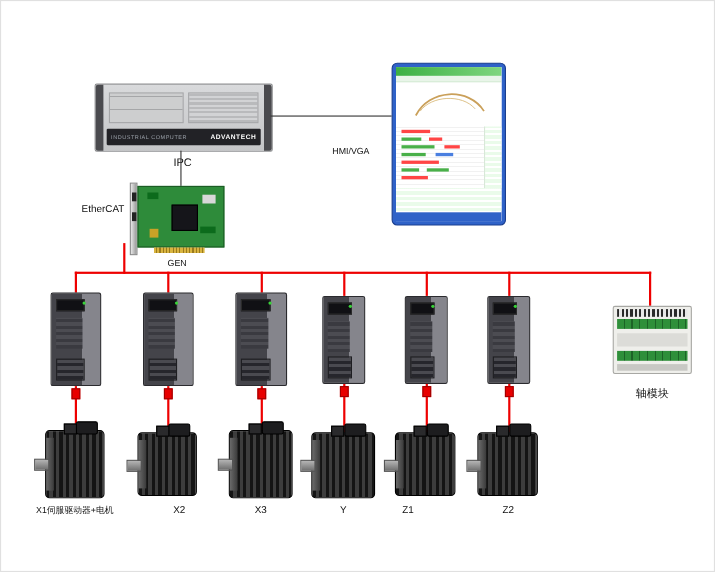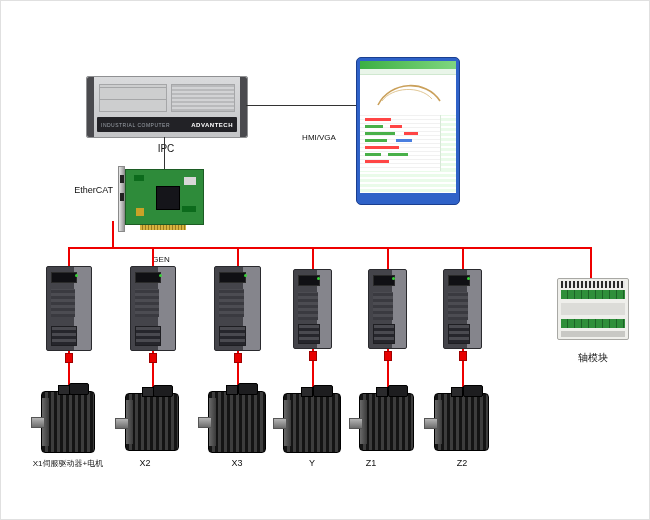--- a/index.html
+++ b/index.html
@@ -129,21 +129,21 @@
     <div class="pcb">
       <div class="chipq"></div>
       <div class="pcb-part" style="left:8px;top:5px;width:10px;height:6px;background:#0c6b1c;"></div>
       <div class="pcb-part" style="left:58px;top:7px;width:12px;height:8px;background:#d8d8d8;"></div>
       <div class="pcb-part" style="left:56px;top:36px;width:14px;height:6px;background:#0c6b1c;"></div>
       <div class="pcb-part" style="left:10px;top:38px;width:8px;height:8px;background:#c9a227;"></div>
     </div>
     <div class="gold"></div>
   </div>
   <div class="lbl" style="left:52px;top:184px;width:60px;text-align:right;font-size:9px;">EtherCAT</div>
-  <div class="lbl" style="left:117px;top:234px;width:86px;font-size:8px;margin-top:20px;">GEN</div>
+  <div class="lbl" style="left:117px;top:234px;width:86px;font-size:8px;">GEN</div>
 
   <div class="red-line" style="left:111px;top:220px;width:2px;height:28px;"></div>
   <div class="red-line" style="left:67px;top:246px;width:524px;height:2px;"></div>
   <div class="red-line" style="left:67px;top:246px;width:2px;height:19px;"></div>
   <div class="red-line" style="left:151px;top:246px;width:2px;height:19px;"></div>
   <div class="red-line" style="left:236px;top:246px;width:2px;height:19px;"></div>
   <div class="red-line" style="left:311px;top:246px;width:2px;height:22px;"></div>
   <div class="red-line" style="left:386px;top:246px;width:2px;height:22px;"></div>
   <div class="red-line" style="left:461px;top:246px;width:2px;height:22px;"></div>
   <div class="red-line" style="left:589px;top:246px;width:2px;height:31px;"></div>
@@ -238,19 +238,19 @@
       <div class="m-shaft"></div>
   </div>
   <div class="motor" style="left:433px;top:392px;width:55px;height:58px;">
     <div class="m-conn"></div>
       <div class="m-conn2"></div>
     <div class="m-flange"></div>
       <div class="m-shaft"></div>
   </div>
 
   <div class="lbl" style="left:8px;top:457px;width:118px;font-size:8px;">X1伺服驱动器+电机</div>
-  <div class="lbl" style="left:114px;top:457px;width:60px;">X2</div>
+  <div class="lbl" style="left:132px;top:457px;width:60px;">X2</div>
   <div class="lbl" style="left:206px;top:457px;width:60px;">X3</div>
   <div class="lbl" style="left:281px;top:457px;width:60px;">Y</div>
   <div class="lbl" style="left:340px;top:457px;width:60px;">Z1</div>
   <div class="lbl" style="left:431px;top:457px;width:60px;">Z2</div>
 
 </div>
 
 </body></html>

